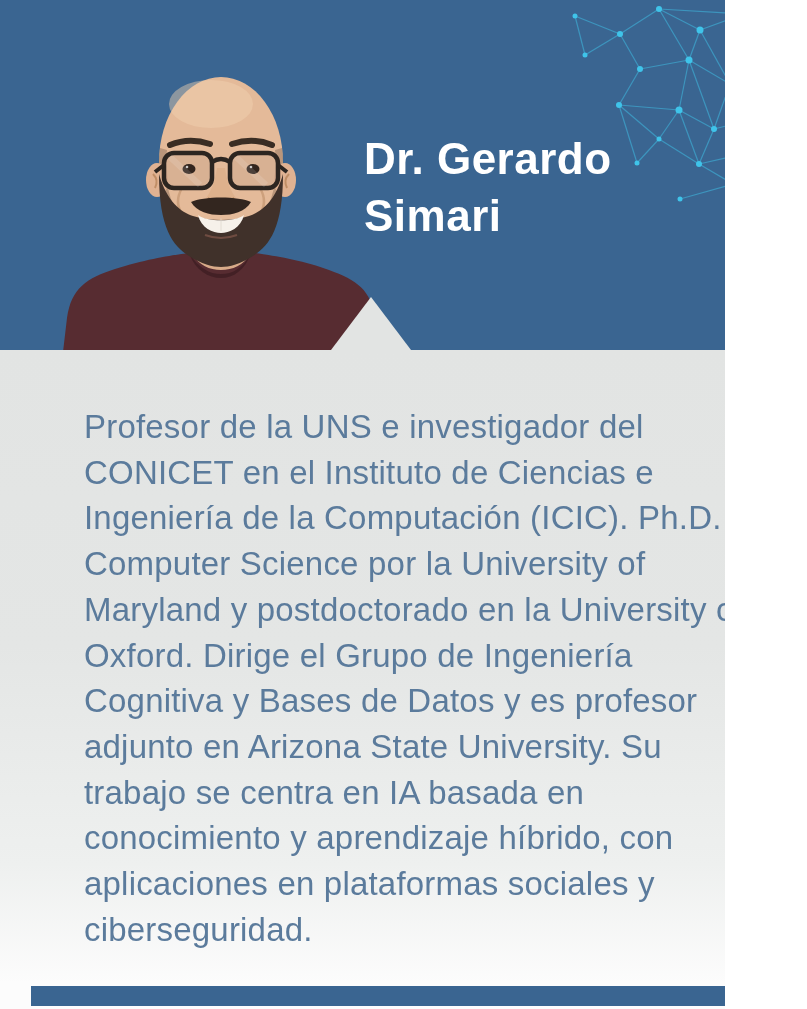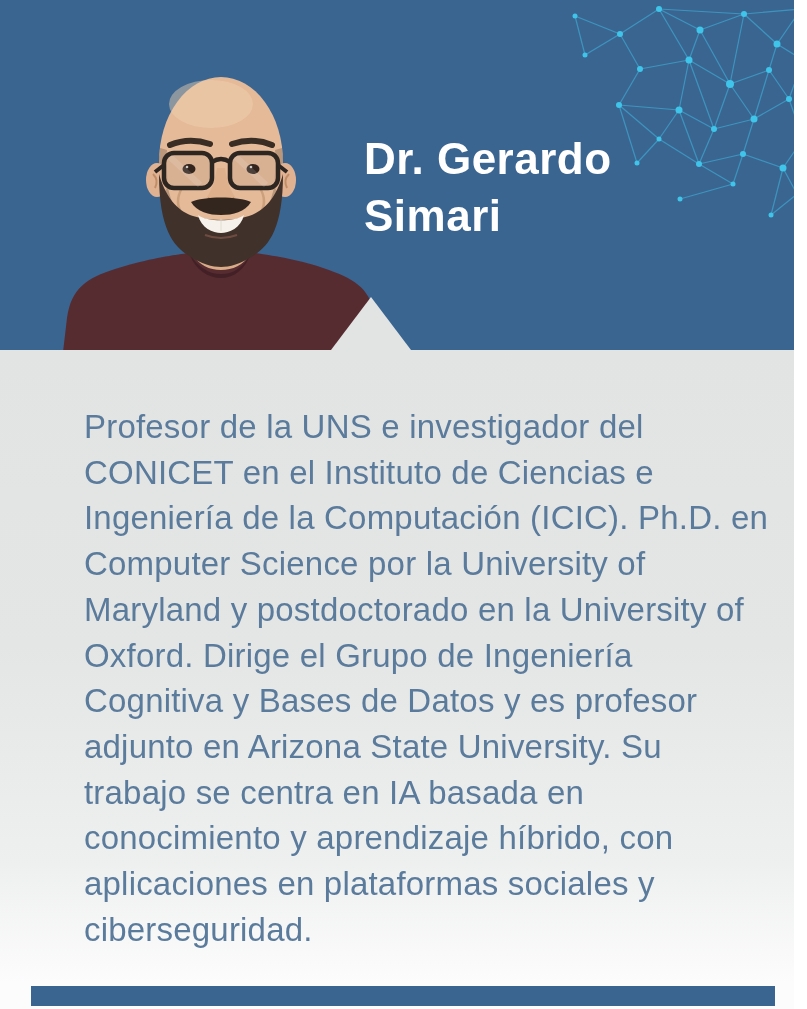--- a/index.html
+++ b/index.html
@@ -9,21 +9,21 @@
     --body-gray-bottom:#fcfcfc;
     --bio-text:#5b7b9c;
     --name-text:#ffffff;
     --footer-bar:#3a6591;
     --sweater-maroon:#572c31;
     --skin-tone:#e4ba99;
   }
   html,body{margin:0;padding:0;background:#ffffff;}
   .card{
     position:relative;
-    width:794px;height:1009px;
+    width:725px;height:1009px;
     overflow:hidden;
     background:#ffffff;
     font-family:"Liberation Sans","DejaVu Sans",sans-serif;
   }
   .hero{
     position:absolute;left:0;top:0;width:807px;height:350px;
     background:var(--hero-blue);
     z-index:1;
   }
   .network{

